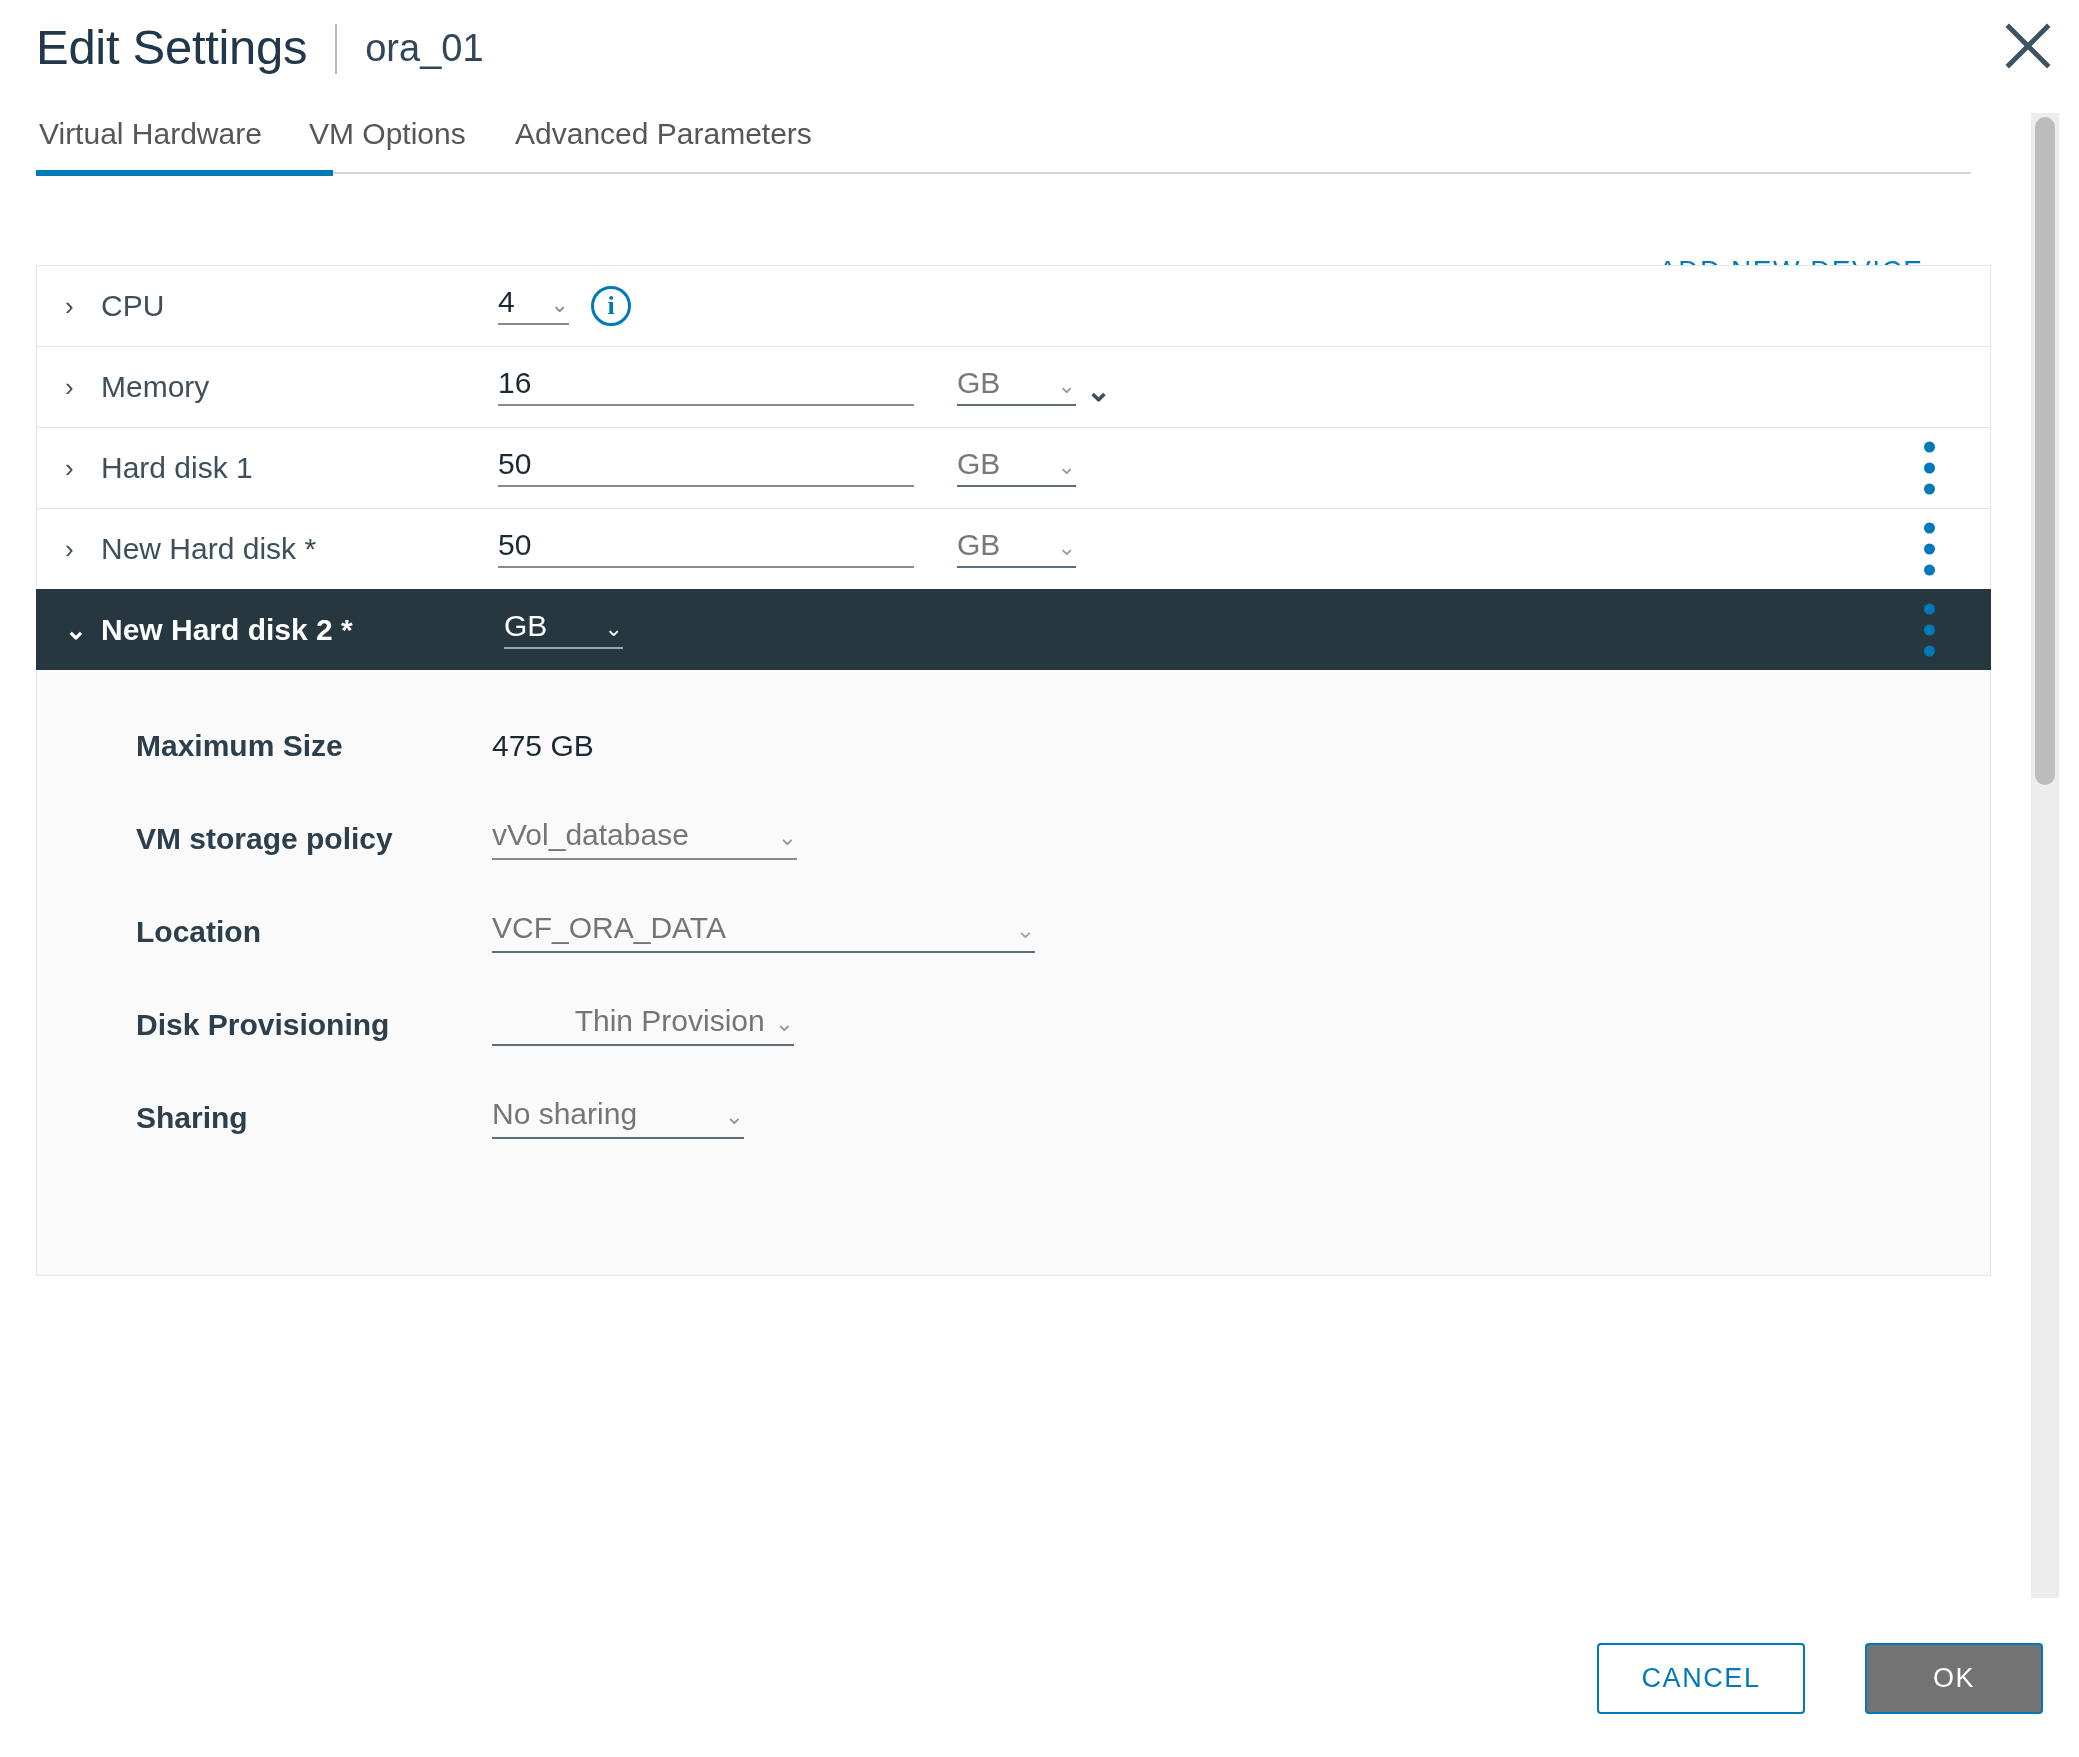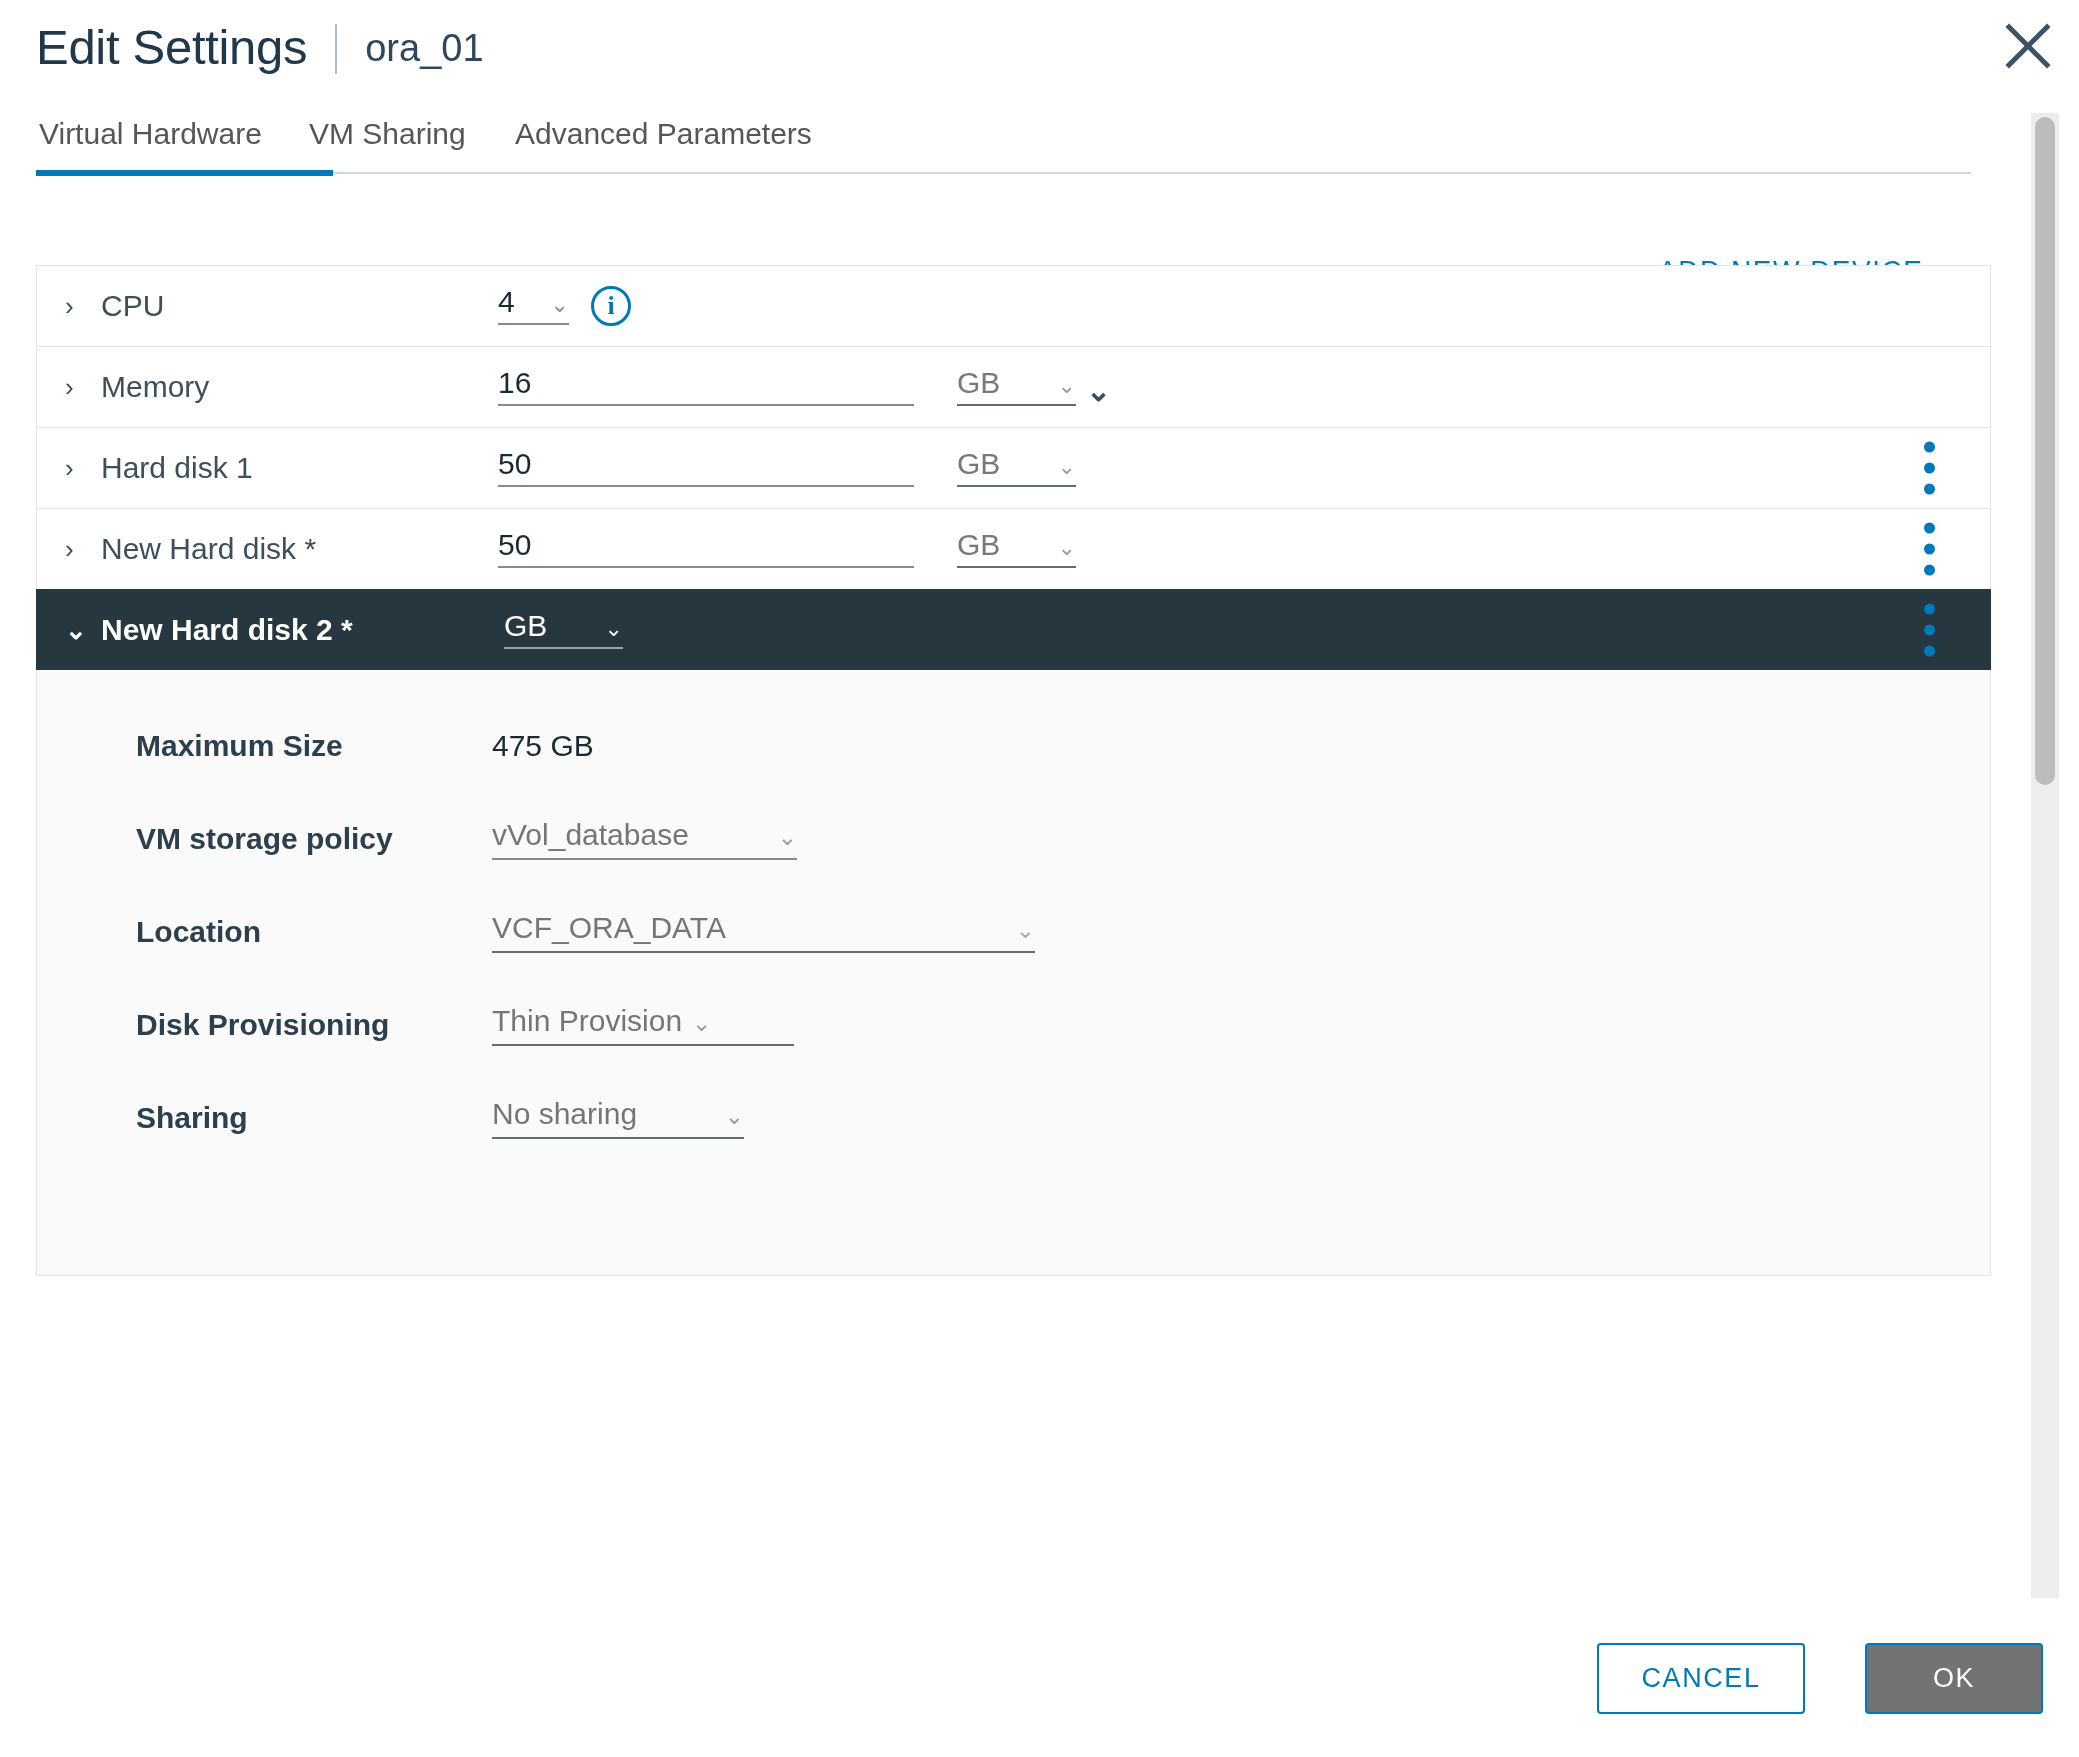--- a/index.html
+++ b/index.html
@@ -281,21 +281,21 @@
     white-space: nowrap;
   }
   .field-sel .chev { color: #9a9a9a; font-size: 23px; margin-left: 10px; }
   .sel-policy { width: 305px; justify-content: space-between; }
   .sel-location {
     width: 543px;
     justify-content: space-between;
     border-bottom-color: #5c6e7a;
   }
   .sel-location .chev { color: #a9a9a9; }
-  .sel-prov { width: 302px; justify-content: flex-start; border-bottom-color: #5c6e7a; }
+  .sel-prov { width: 302px; justify-content: flex-end; border-bottom-color: #5c6e7a; }
   .sel-sharing { width: 252px; justify-content: space-between; border-bottom-color: #5c6e7a; gap: 48px; }
 
   
   .scrollbar-track {
     position: absolute;
     right: 20px; top: 113px;
     width: 28px;
     height: 1485px;
     background: #ededed;
   }
@@ -356,21 +356,21 @@
       <svg width="50" height="50" viewBox="0 0 50 50">
         <line x1="6" y1="6" x2="44" y2="44" stroke="#3e5361" stroke-width="5" stroke-linecap="square"></line>
         <line x1="44" y1="6" x2="6" y2="44" stroke="#3e5361" stroke-width="5" stroke-linecap="square"></line>
       </svg>
     </div>
   </div>
 
   <div class="tabs">
     <div class="tabs-underline"></div>
     <div class="tab active" id="tab0">Virtual Hardware</div>
-    <div class="tab" id="tab1">VM Sharing</div>
+    <div class="tab" id="tab1">VM Options</div>
     <div class="tab" id="tab2">Advanced Parameters</div>
     <div class="tab-active-bar"></div>
   </div>
 
   <div class="add-device">
     <span>ADD NEW DEVICE</span>
     <span class="chev">⌄</span>
   </div>
 
   <div class="scroll-area">

